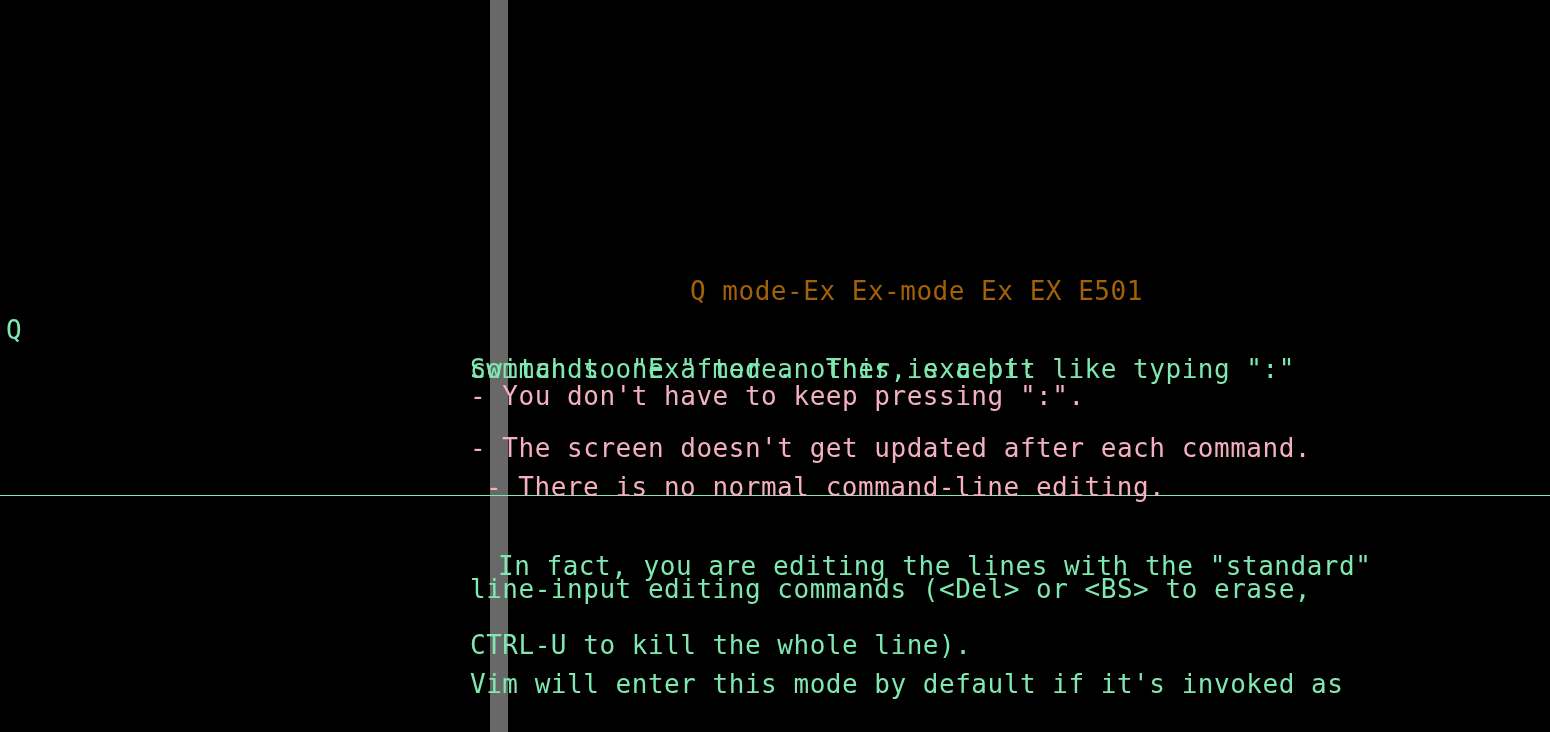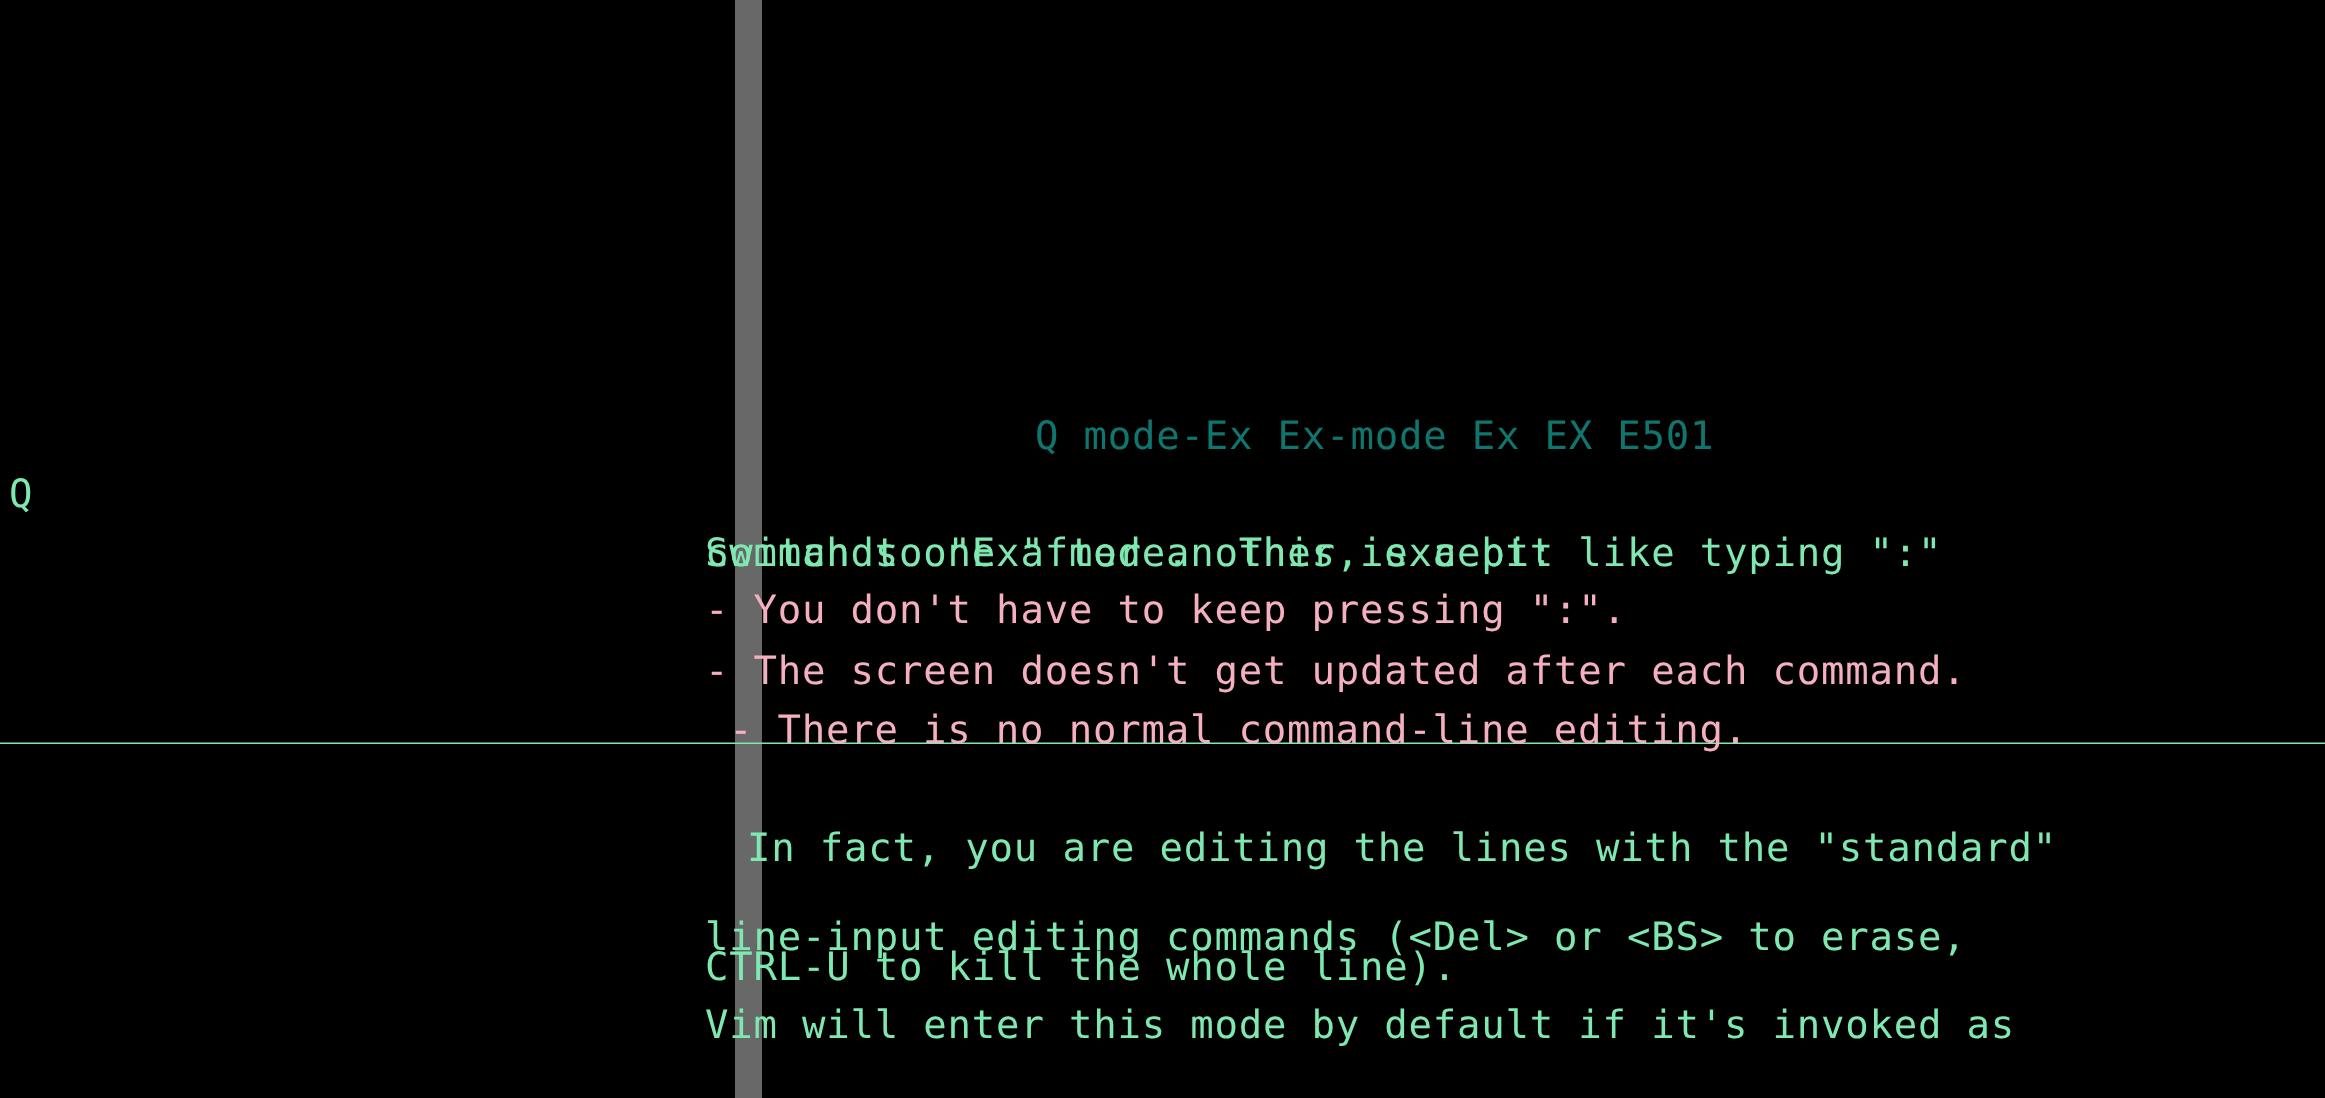--- a/index.html
+++ b/index.html
@@ -21,21 +21,21 @@
     letter-spacing: 0.02em;
   }
   .line {
     position: absolute;
     left: 0;
     width: 100%;
     height: 39.3px;
   }
   .col-left  { position: absolute; left: 6px;  color: #7fe8b0; }
   .col-right { position: absolute; left: 470px; }
-  .tags  { color: #0f766e; }  
+  .tags  { color: #a16207; }  
   .text  { color: #7fe8b0; }  
   .dash  { color: #f5b0c0; }
 
   
   .vline {
     position: absolute;
     top: 0;
     left: 490px;
     width: 18px;
     height: 100%;
@@ -69,33 +69,33 @@
     </div>
 
     
     <div class="line" style="top:75px;">
       <span class="col-left">Q</span>
       <span class="col-right text">Switch to "Ex" mode.  This is a bit like typing ":"</span>
     </div>
     <div class="line" style="top:114px;text-decoration:underline;">
       <span class="col-right text">commands one after another, except:</span>
     </div>
-    <div class="line" style="top:152px;">
+    <div class="line" style="top:141px;">
       <span class="col-right dash">- You don't have to keep pressing ":".</span>
     </div>
     <div class="line" style="top:193px;padding-left:25px;">
       <span class="col-right dash">- The screen doesn't get updated after each command.</span>
     </div>
     <div class="line" style="top:232px;margin-left:16px;">
       <span class="col-right dash">- There is no normal command-line editing.</span>
     </div>
     <div class="line" style="top:311px;margin-left:28px;">
       <span class="col-right text">In fact, you are editing the lines with the "standard"</span>
     </div>
-    <div class="line" style="top:370px;padding-left:46px;">
+    <div class="line" style="top:334px;padding-left:46px;">
       <span class="col-right text">line-input editing commands (&lt;Del&gt; or &lt;BS&gt; to erase,</span>
     </div>
     <div class="line" style="top:429px;">
       <span class="col-right text">Vim will enter this mode by default if it's invoked as</span>
     </div>
     <div class="line" style="top:390px;">
       <span class="col-right text">CTRL-U to kill the whole line).</span>
     </div>
 
     

